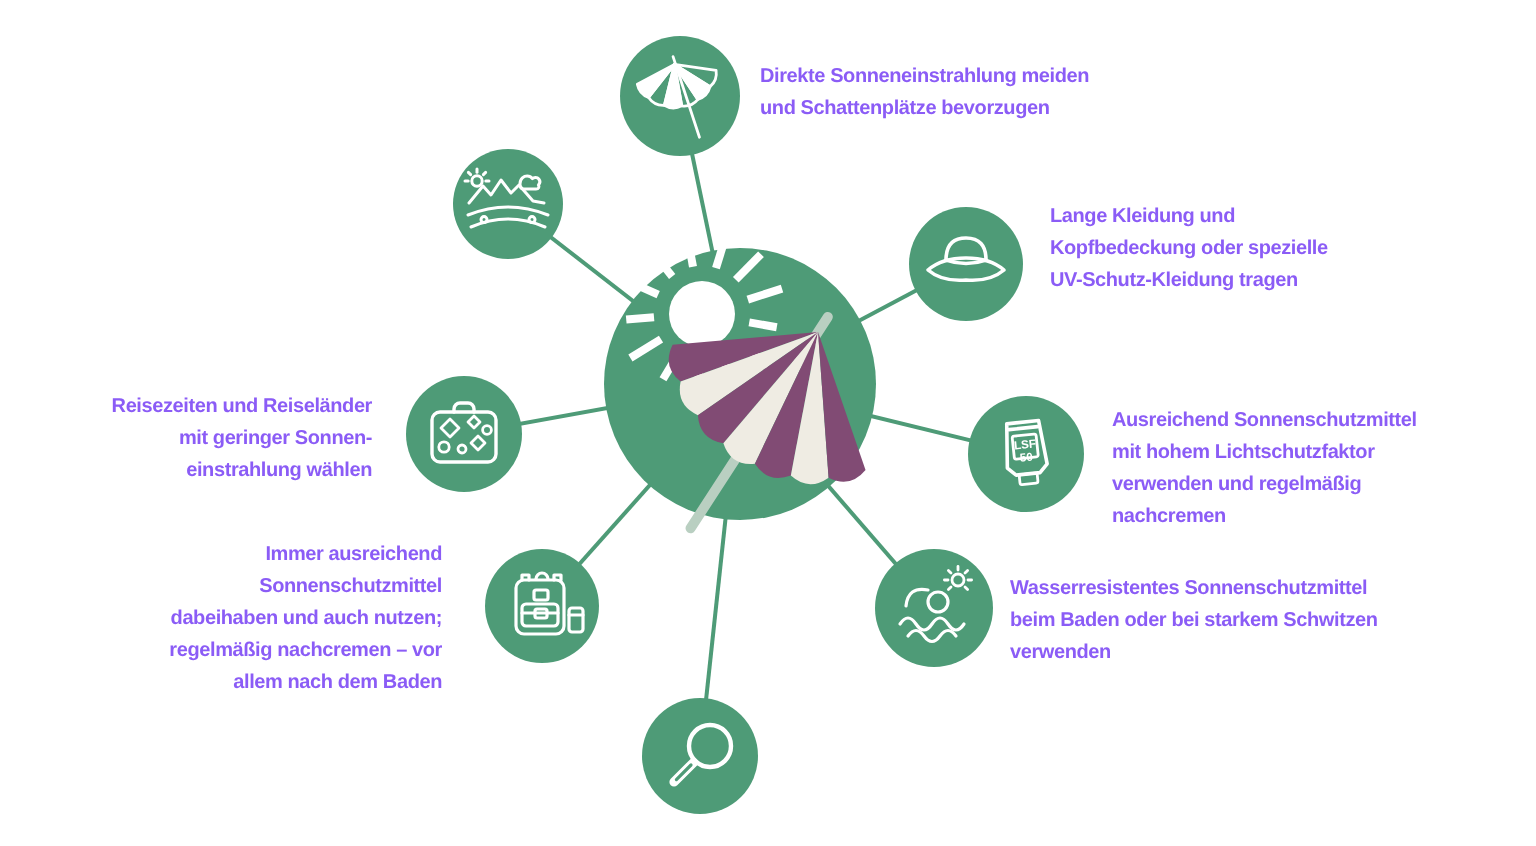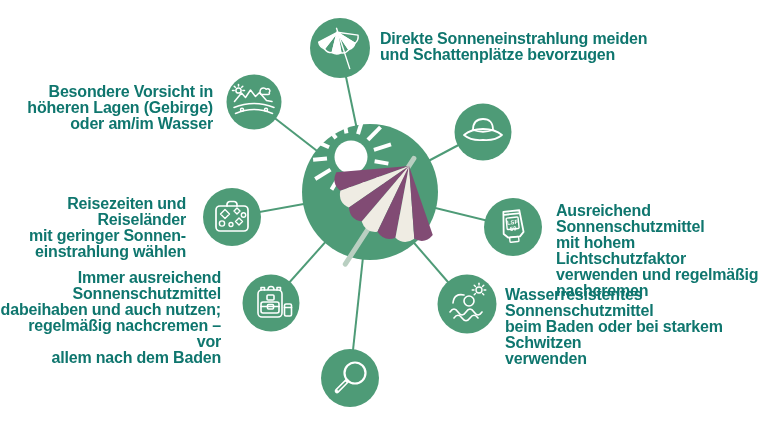--- a/index.html
+++ b/index.html
@@ -2,22 +2,22 @@
 <html><head>
 <meta charset="utf-8">
 <style>
   html,body{margin:0;padding:0;background:#fff;}
   .stage{
     position:relative;width:768px;height:423px;background:#fff;overflow:hidden;
     font-family:"Liberation Sans",sans-serif;
   }
   .label{
     position:absolute;
-    font-size:16px;line-height:16px;font-weight:700;letter-spacing:-0.2px;
-    color:#0f766e;white-space:pre-line;
+    font-size:10px;line-height:16px;font-weight:700;letter-spacing:-0.2px;
+    color:#8b5cf6;white-space:pre-line;
   }
   .label.right{text-align:right;}
   svg{position:absolute;left:0;top:0;}
   svg text{font-family:"Liberation Sans",sans-serif;}
 </style>
 </head>
 <body>
 
 <div class="stage">
 
@@ -177,32 +177,32 @@
       <g stroke="#fff" fill="none" stroke-width="1.8" stroke-linecap="round" stroke-linejoin="round">
         <path d="M-10,-2 Q-10,-13 0,-13 Q10,-13 10,-2"></path>
         <path d="M-10,-2 Q0,1.5 10,-2"></path>
         <path d="M-19,3 Q-12,-3 0,-3 Q12,-3 19,3 Q12,9 0,8 Q-12,9 -19,3 Z"></path>
       </g>
     </g>
   </svg>
 
   <div class="label" style="left:380px;top:31px;">Direkte Sonneneinstrahlung meiden
 und Schattenplätze bevorzugen</div>
+  <div class="label" style="left:525px;top:101px;">Lange Kleidung und
+Kopfbedeckung oder spezielle
+UV-Schutz-Kleidung tragen</div>
   <div class="label" style="left:505px;top:287px;">Wasserresistentes Sonnenschutzmittel
 beim Baden oder bei starkem Schwitzen
 verwenden</div>
   <div class="label" style="left:556px;top:203px;">Ausreichend Sonnenschutzmittel
 mit hohem Lichtschutzfaktor
 verwenden und regelmäßig
 nachcremen</div>
   <div class="label right" style="right:547px;top:270px;">Immer ausreichend
 Sonnenschutzmittel
 dabeihaben und auch nutzen;
 regelmäßig nachcremen – vor
 allem nach dem Baden</div>
   <div class="label right" style="right:582px;top:196px;">Reisezeiten und Reiseländer
 mit geringer Sonnen-
 einstrahlung wählen</div>
-  <div class="label right" style="right:555px;top:84px;">Besondere Vorsicht in
-höheren Lagen (Gebirge)
-oder am/im Wasser</div>
 
 </div>
 
 </body></html>

